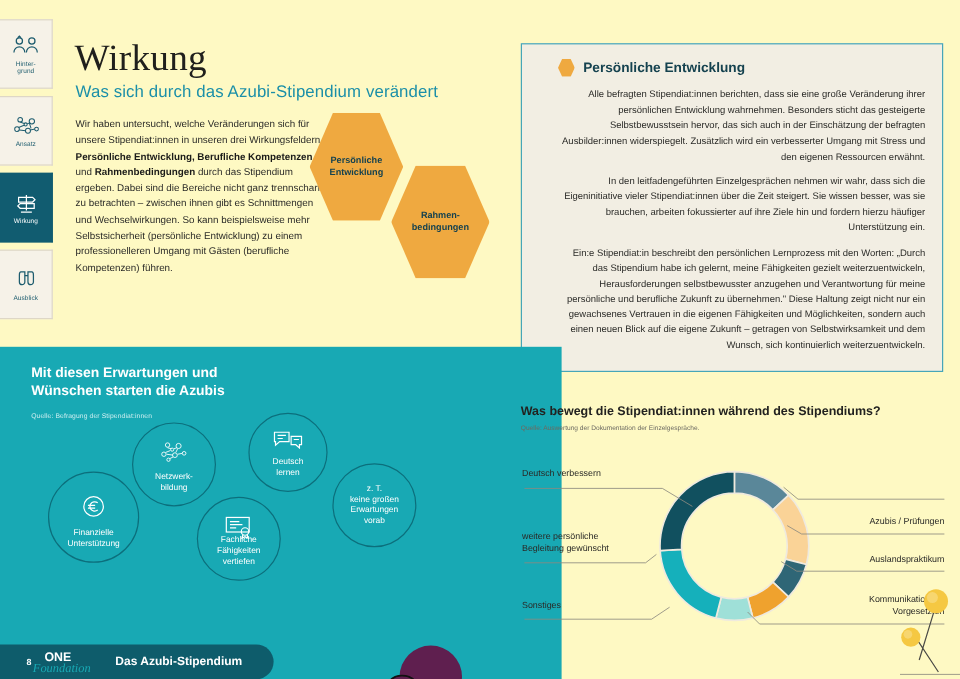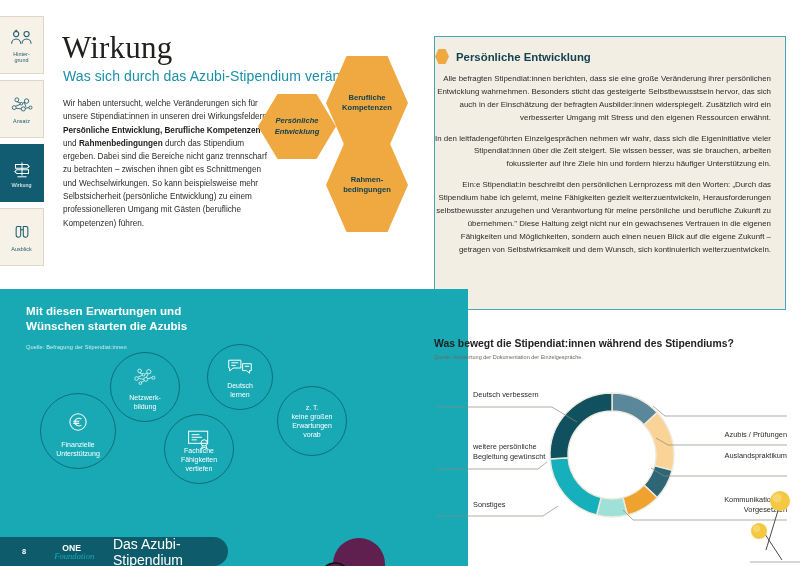--- a/index.html
+++ b/index.html
@@ -7,21 +7,21 @@
   html, body {
     width: 800px; height: 566px;
     overflow: hidden;
     background: #efeade;
     font-family: "Liberation Sans", sans-serif;
   }
 
   .page {
     position: relative;
     width: 800px; height: 566px;
-    background: #ffffff;
+    background: #fef9c3;
   }
 
   
   .sidebar {
     position: absolute; left: 0; top: 16px;
     width: 44px;
     display: flex; flex-direction: column; gap: 6px;
   }
   .rail-item {
     width: 44px; height: 58px;
@@ -61,31 +61,31 @@
   .hexwrap { position: absolute; left: 258px; top: 56px; width: 160px; height: 150px; }
   .hex {
     position: absolute; background: #efa940;
     clip-path: polygon(25% 0%, 75% 0%, 100% 50%, 75% 100%, 25% 100%, 0% 50%);
     display: flex; align-items: center; justify-content: center;
   }
   .hex span {
     font-size: 7.6px; font-weight: 700; line-height: 1.34;
     color: #15424f; text-align: center; display: block;
   }
-  .hex-a { left: 0px;  top: 38px; width: 78px; height: 65px; font-style: italic; }
+  .hex-a { left: 0px;  top: 38px; width: 78px; height: 90px; }
   .hex-b { left: 68px; top: 0px;  width: 82px; height: 94px; }
   .hex-c { left: 68px; top: 82px; width: 82px; height: 94px; }
 
   
   .callout {
     position: absolute; left: 434px; top: 36px;
     width: 352px; height: 274px;
     background: #f2eee3;
     border: 1.2px solid #46a6b8;
-    padding: 12px 14px 10px 0;
+    padding: 12px 14px 10px 30px;
   }
   .callout-head { display: flex; align-items: center; gap: 7px; margin-bottom: 9px; }
   .callout-hex {
     width: 14px; height: 15px; background: #efa940;
     clip-path: polygon(25% 0%, 75% 0%, 100% 50%, 75% 100%, 25% 100%, 0% 50%);
     flex: 0 0 auto;
   }
   .callout-title { font-size: 11.4px; font-weight: 700; color: #15424f; }
   .callout p {
     font-size: 7.9px; line-height: 1.63; color: #2b2b28;
@@ -131,37 +131,37 @@
 
   
   .footer {
     position: absolute; left: 0; bottom: 0;
     width: 228px; height: 29px;
     background: #0e5c6b;
     border-top-right-radius: 15px; border-bottom-right-radius: 15px;
     display: flex; align-items: center;
   }
   .foot-page { margin-left: 22px; font-size: 7.4px; font-weight: 700; color: #ffffff; }
-  .foot-logo { margin-left: 27px; width: 62px; height: 24px; position: relative; }
+  .foot-logo { width: 62px; height: 24px; position: relative; }
   .foot-logo svg { width: 100%; height: 100%; display: block; }
-  .foot-doc { margin-left: 8px; font-size: 14px; font-weight: 400; color: #ffffff; }
+  .foot-doc { margin-left: 8px; font-size: 10px; font-weight: 700; color: #ffffff; }
 
   
   .chartzone { position: absolute; left: 425px; top: 330px; width: 375px; height: 236px; }
   .chart-title {
     position: absolute; left: 9px; top: 8px;
     font-size: 10.4px; font-weight: 700; color: #222220;
   }
   .chart-src {
     position: absolute; left: 9px; top: 24px;
     font-size: 5.5px; color: #6c6a62;
   }
   .donut-svg { position: absolute; left: 0; top: 0; width: 375px; height: 236px; }
   .lbl {
-    position: absolute; font-size: 7.4px; line-height: 1.32; color: #2a2a27; margin-left: 38px;
+    position: absolute; font-size: 7.4px; line-height: 1.32; color: #2a2a27;
   }
   .lbl.r { text-align: right; }
 
   .balloons { position: absolute; left: 742px; top: 488px; width: 58px; height: 78px; }
   .balloons svg { width: 100%; height: 100%; display: block; }
 </style>
 </head>
 <body>
 
 <div class="page">
@@ -223,23 +223,20 @@
   <div class="headline">Wirkung</div>
   <div class="subhead">Was sich durch das Azubi-Stipendium verändert</div>
 
   <div class="bodycopy">
     <span>Wir haben untersucht, welche Veränderungen sich für unsere Stipendiat:innen in unseren drei Wirkungsfeldern </span><b>Persönliche Entwicklung, Berufliche Kompetenzen</b><span> und </span><b>Rahmenbedingungen</b><span> durch das Stipendium ergeben. Dabei sind die Bereiche nicht ganz trennscharf zu betrachten – zwischen ihnen gibt es Schnittmengen und Wechselwirkungen. So kann beispielsweise mehr Selbstsicherheit (persönliche Entwicklung) zu einem professionelleren Umgang mit Gästen (berufliche Kompetenzen) führen.</span>
   </div>
 
   <div class="hexwrap">
     <div class="hex hex-a">
       <span>Persönliche<br>Entwicklung</span>
-    </div>
-    <div class="hex hex-b">
-      <span>Berufliche<br>Kompetenzen</span>
     </div>
     <div class="hex hex-c">
       <span>Rahmen-<br>bedingungen</span>
     </div>
   </div>
 
   <div class="callout">
     <div class="callout-head">
       <span class="callout-hex"></span>
       <span class="callout-title">Persönliche Entwicklung</span>
@@ -378,21 +375,21 @@
         <path d="M362 146 H239 L226 138"></path>
         <path d="M362 190 H208 L198 180"></path>
       </g>
     </svg>
 
     <div class="lbl" style="left:10px; top:60px;">Deutsch verbessern</div>
     <div class="lbl" style="left:10px; top:112px; width:110px;">weitere persönliche<br>Begleitung gewünscht</div>
     <div class="lbl" style="left:10px; top:170px;">Sonstiges</div>
 
     <div class="lbl r" style="right:13px; top:100px; width:150px;">Azubis / Prüfungen</div>
-    <div class="lbl r" style="right:13px; top:121px; width:150px;">Auslandspraktikum</div>
+    <div class="lbl r" style="right:13px; top:131px; width:150px;">Auslandspraktikum</div>
     <div class="lbl r" style="right:13px; top:165px; width:150px;">Kommunikation mit<br>Vorgesetzten</div>
   </div>
 
   <div class="balloons">
     <svg viewBox="0 0 58 78">
       <path d="M38 16 L24 62 M19 40 L40 72" stroke="#4a4a46" stroke-width="1" fill="none"></path>
       <circle cx="38" cy="13" r="10" fill="#f5c842"></circle>
       <circle cx="35" cy="10" r="4.6" fill="#f7d97a" opacity=".8"></circle>
       <circle cx="17" cy="43" r="8" fill="#f5c842"></circle>
       <circle cx="14.6" cy="40.6" r="3.6" fill="#f7d97a" opacity=".8"></circle>

